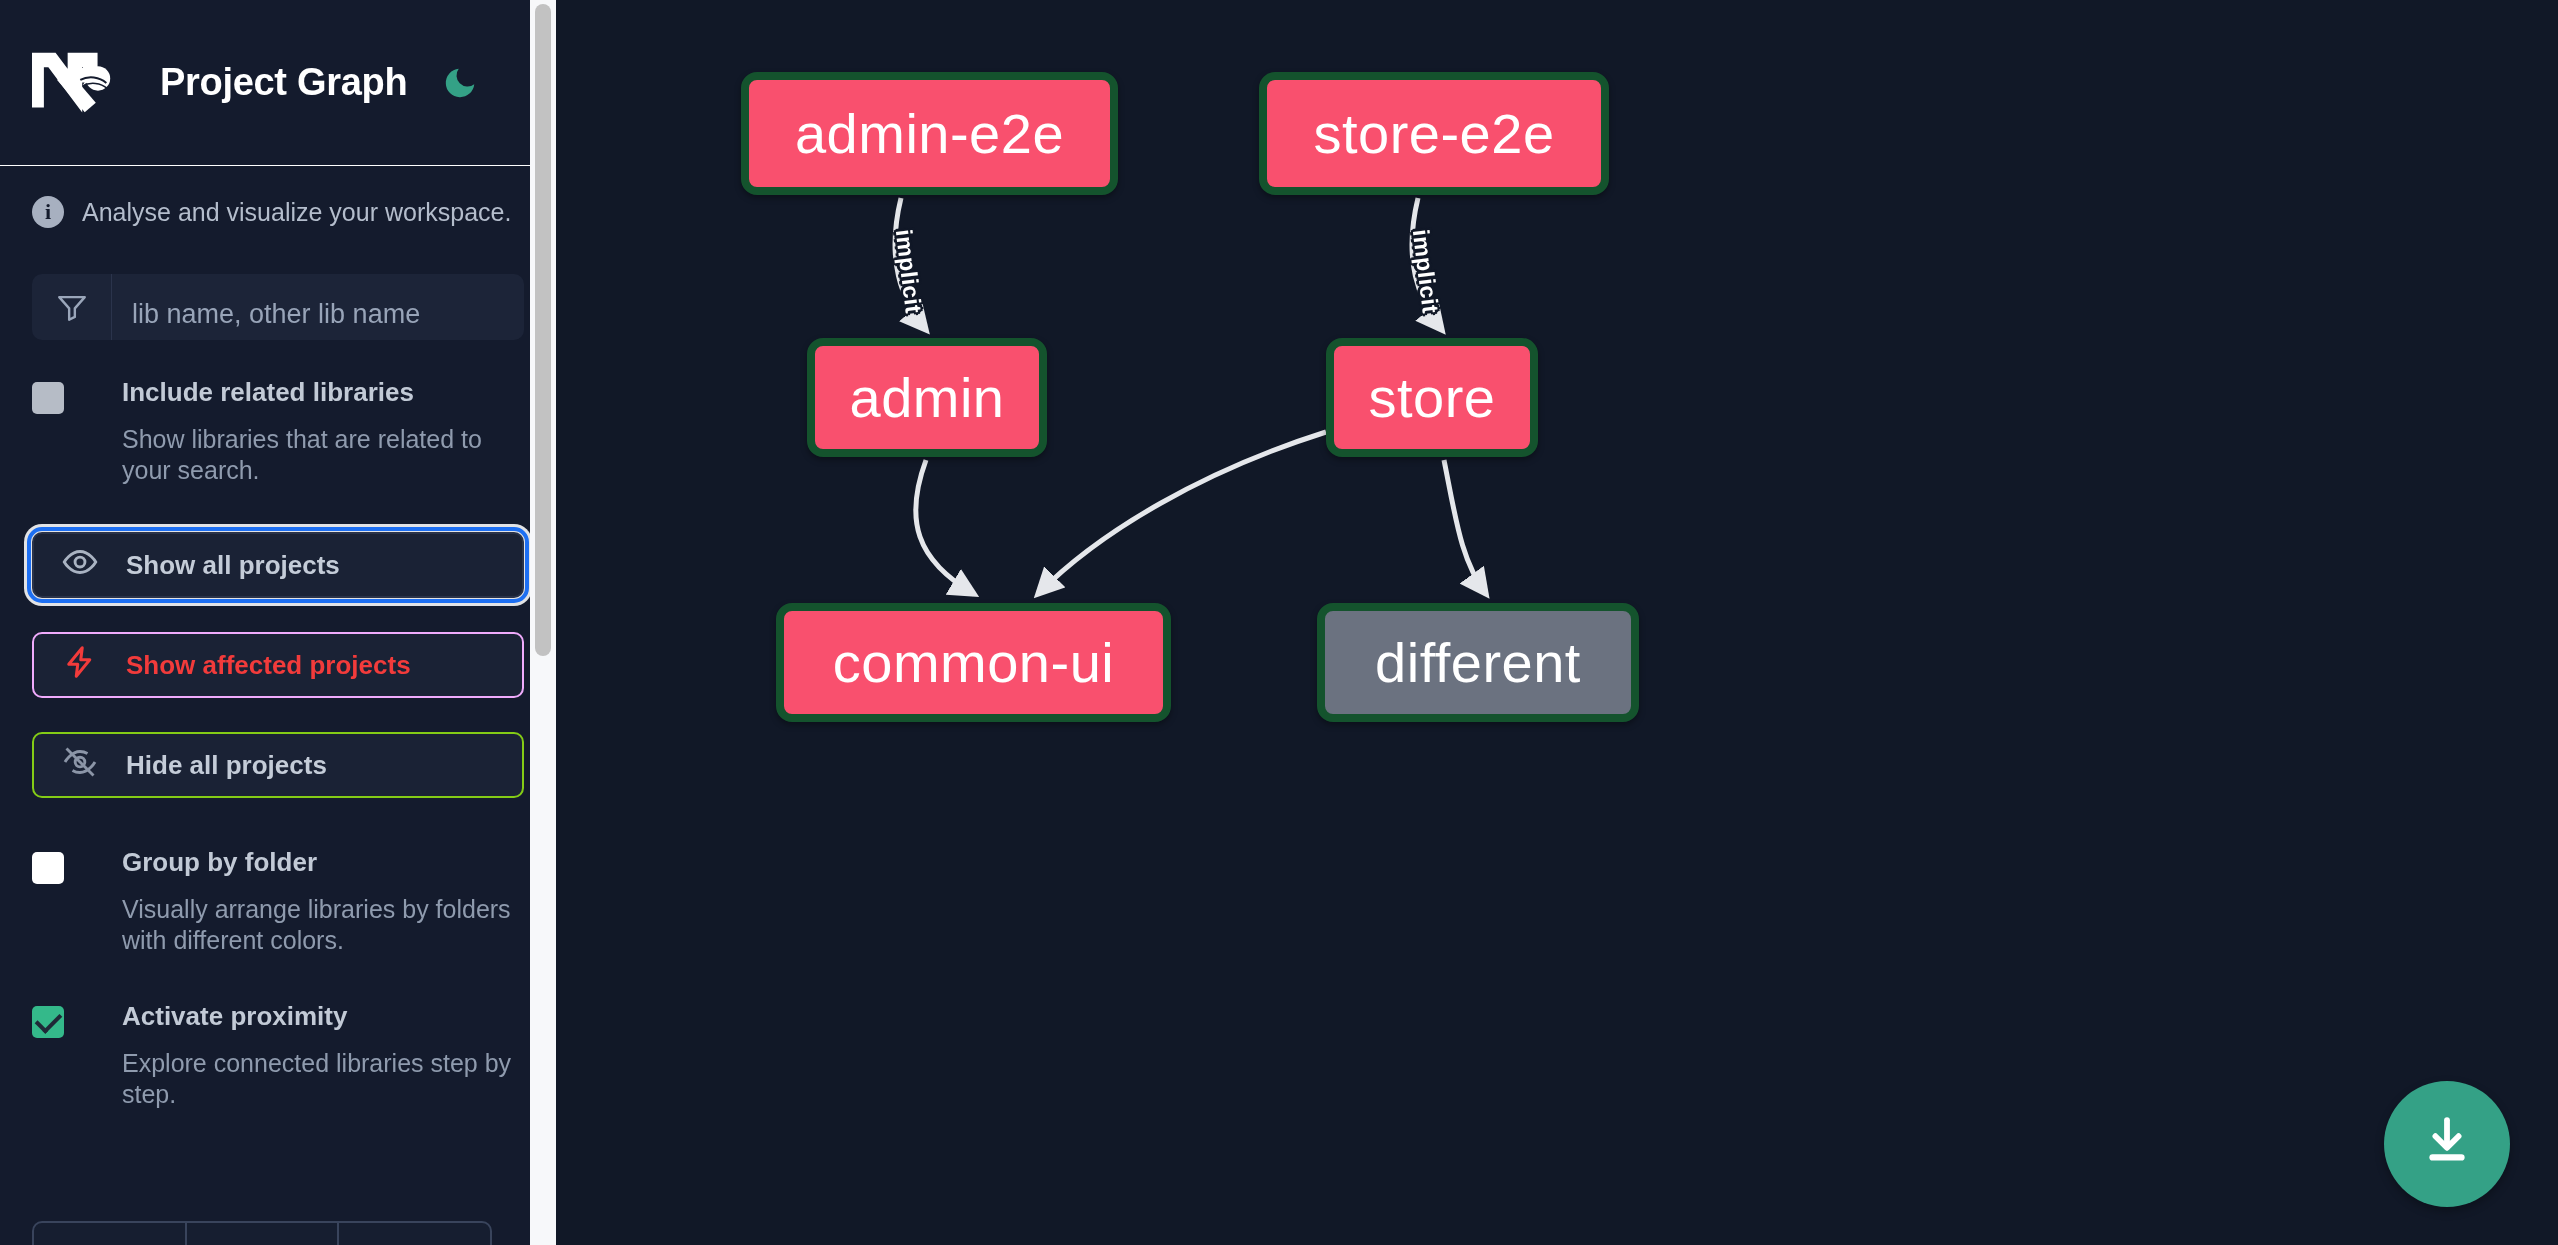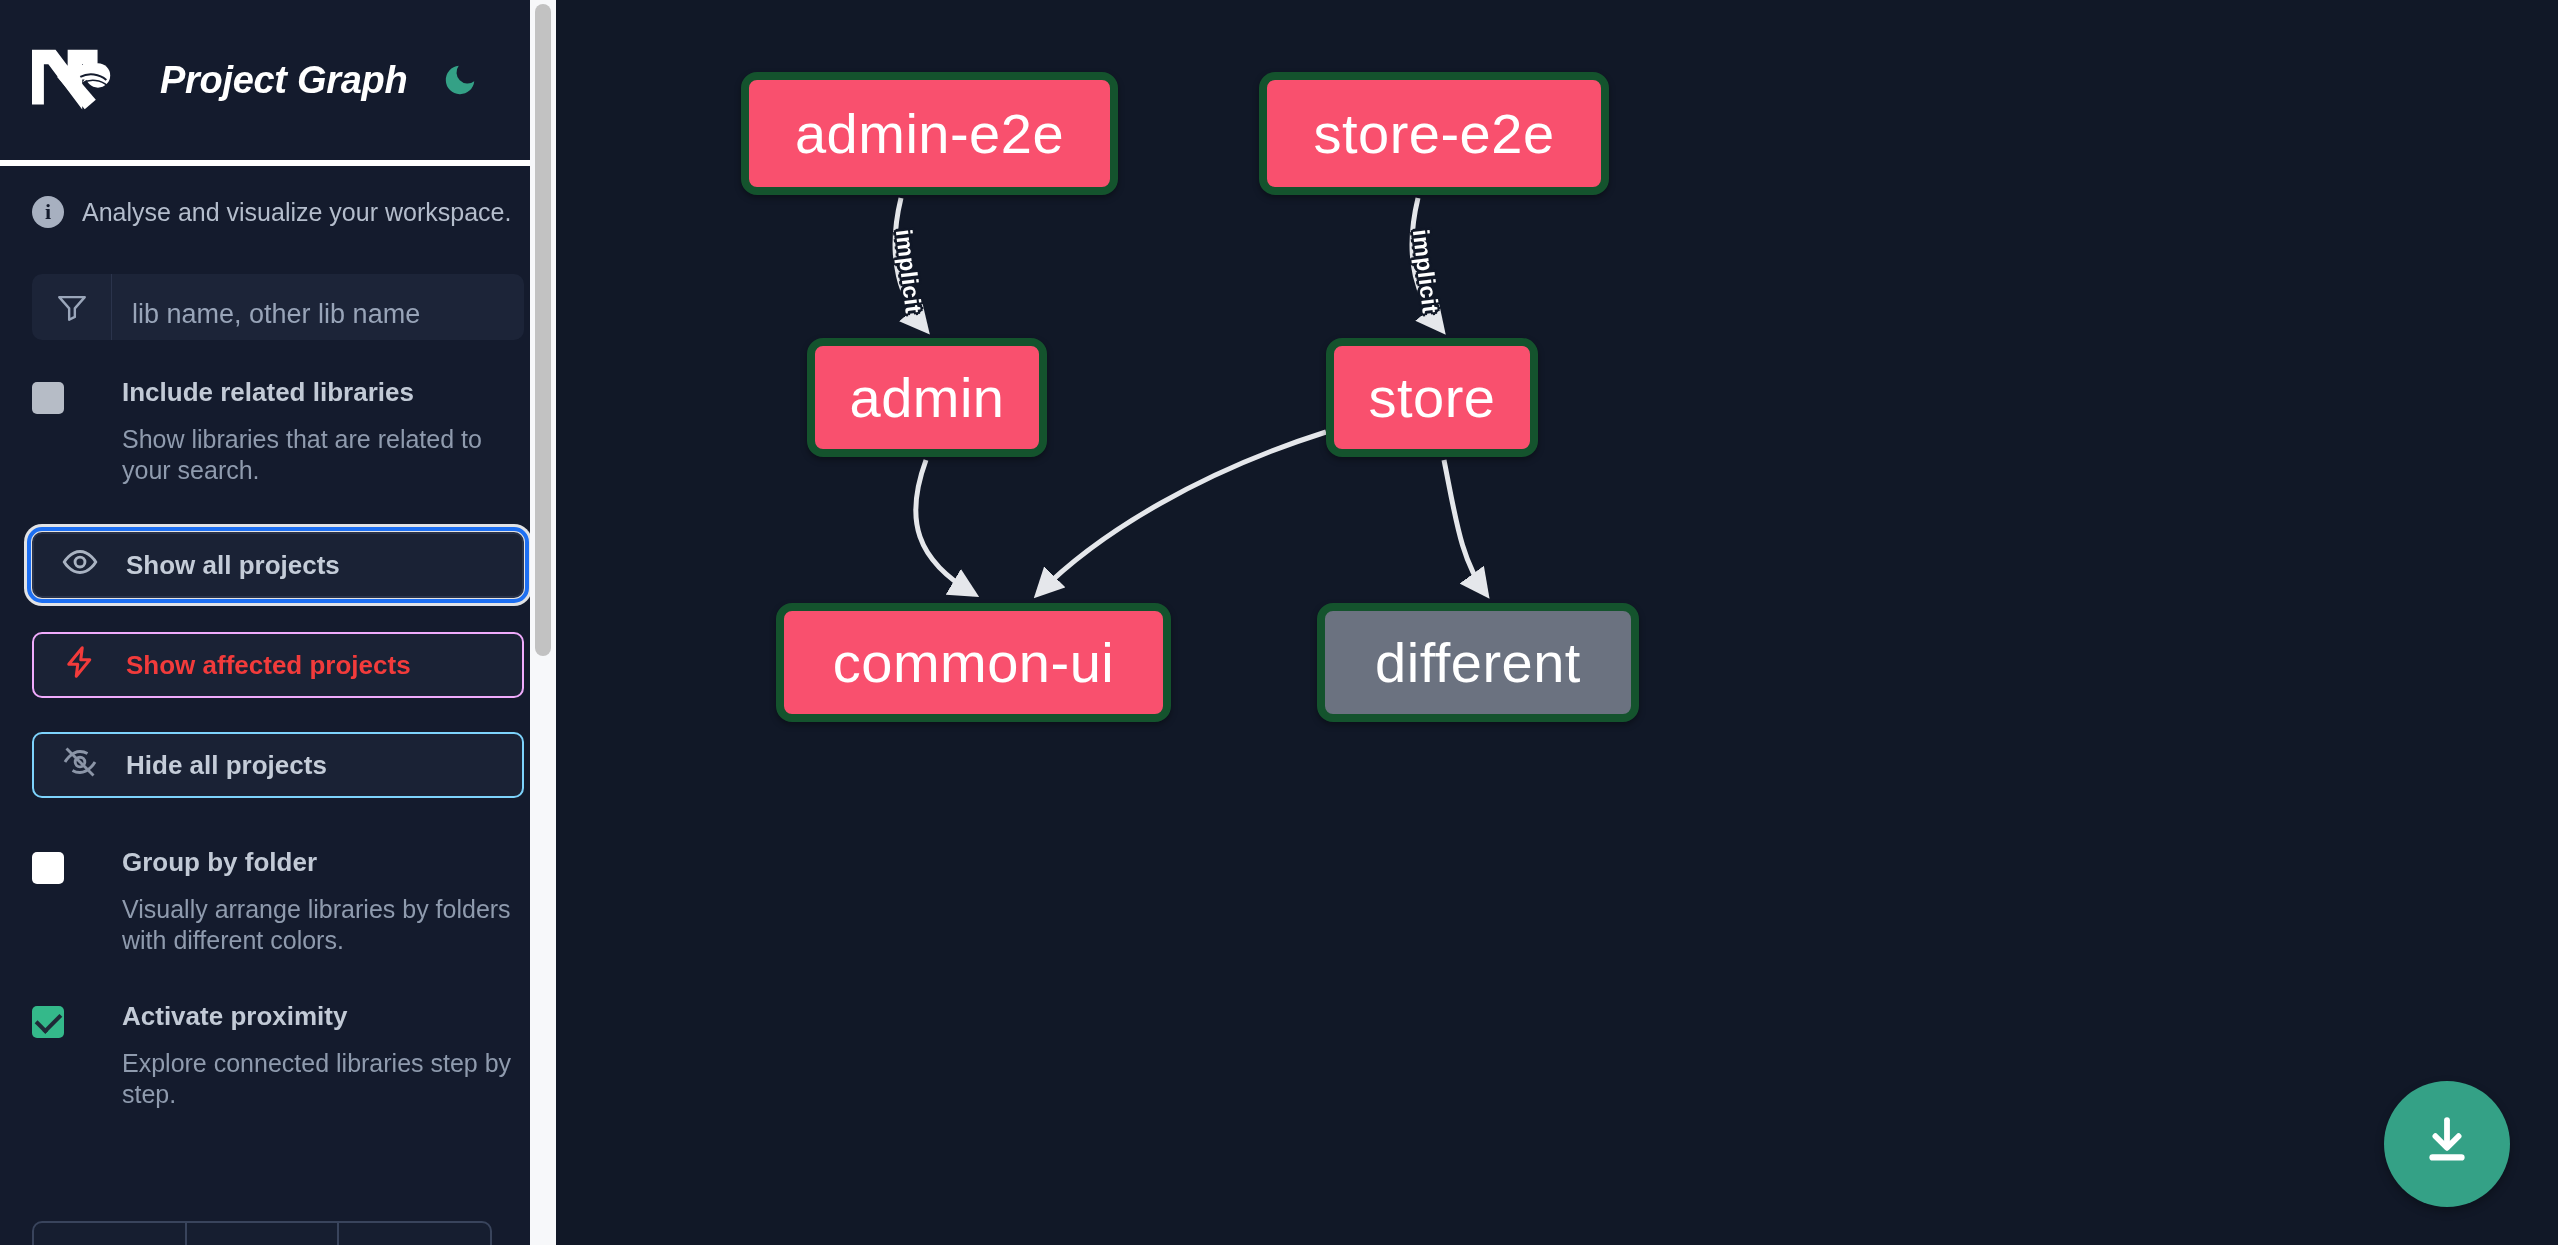--- a/index.html
+++ b/index.html
@@ -16,22 +16,21 @@
     position: relative;
     width: 556px; height: 1245px;
     background: #141b2d;
     flex: 0 0 556px;
     overflow: hidden;
   }
   .sb-header {
     height: 166px;
     display: flex; align-items: center;
     padding: 0 32px;
-    border-bottom: 6px solid #ffffff;
-    font-style: italic;
+    border-bottom: 1px solid #ffffff;
   }
   .nx-logo { width: 92px; height: 64px; flex: 0 0 auto; }
   .app-title {
     margin-left: 36px;
     color: #ffffff;
     font-size: 38px;
     font-weight: 700;
     letter-spacing: -0.3px;
     white-space: nowrap;
   }
@@ -124,21 +123,21 @@
     font-weight: 700;
   }
   .gbtn.primary {
     color: #c4ccd8;
     border: 2px solid #2a3349;
     outline: 4px solid #1d6ff2;
     outline-offset: 1px;
     box-shadow: 0 0 0 8px rgba(255,255,255,0.88);
   }
   .gbtn.danger { color: #f23b3b; border: 2px solid #f0abfc; }
-  .gbtn.muted  { color: #c4ccd8; border: 2px solid #7dd3fc; }
+  .gbtn.muted  { color: #c4ccd8; border: 2px solid #84cc16; }
 
   .opt-group { margin-top: 50px; display: flex; flex-direction: column; gap: 46px; }
 
   .seg-group {
     position: absolute;
     left: 32px; bottom: -40px;
     width: 460px; height: 64px;
     display: flex;
     border: 2px solid #39445c;
     border-radius: 10px;

